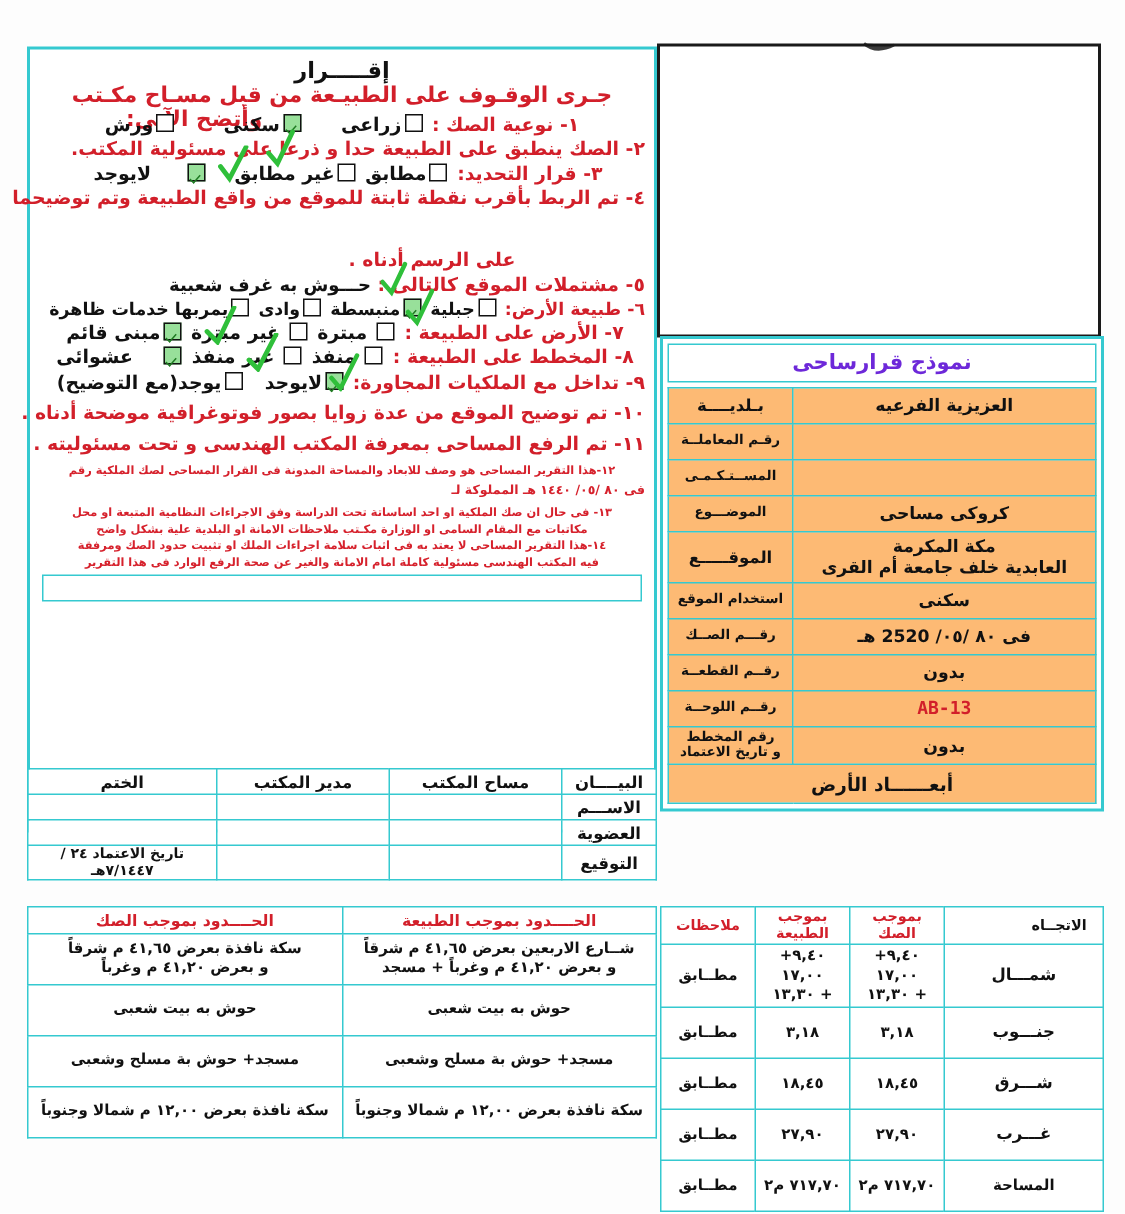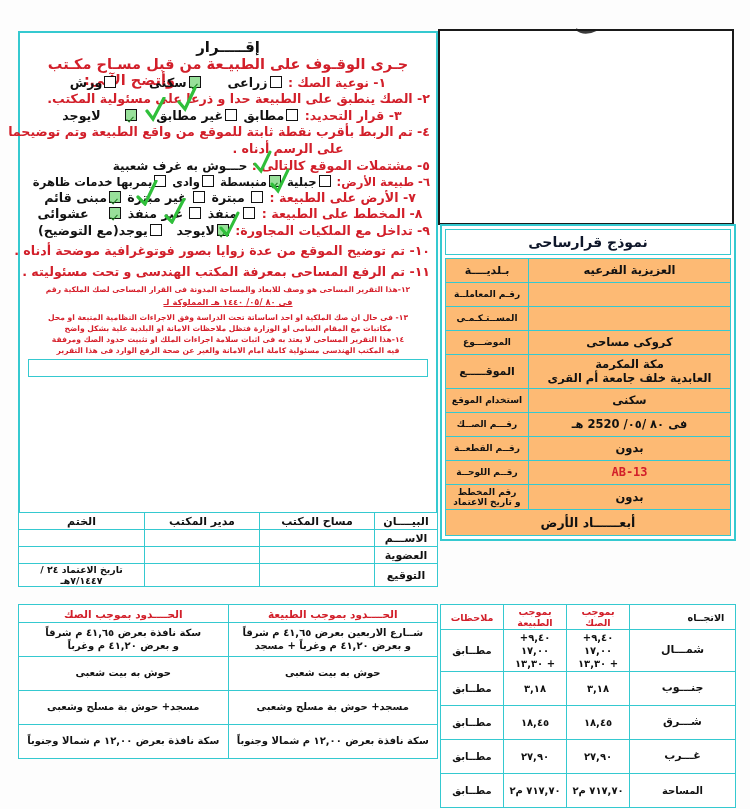--- a/index.html
+++ b/index.html
@@ -93,21 +93,21 @@
     color:#d6212c;
     font-weight:bold;
     font-size:7.6px;
     line-height:1.45;
     margin:0;
     text-align:center;
     white-space:nowrap;
   }
   .fine2{
     color:#d6212c;font-weight:bold;
-    font-size:8.4px;text-align:center;margin:2px 0 0 0;text-decoration:underline;
+    font-size:8.4px;text-align:right;margin:2px 0 0 0;
   }
   .blank-strip{
     border:1.5px solid #35c9d0;
     height:16px;margin:3px 2px 0 2px;background:#fff;
   }
 
   
   #sigtable{
     position:absolute;left:18px;top:512px;width:420px;
     border-collapse:collapse;
@@ -157,21 +157,21 @@
   }
 
   
   #infowrap{
     position:absolute;right:14px;top:224px;width:296px;
     border:2px solid #35c9d0;background:#fff;
     box-sizing:border-box;padding:3px;
   }
   #infohdr{
     border:1.6px solid #35c9d0;
-    text-align:center;font-size:14px;font-weight:bold;color:#0f172a;
+    text-align:center;font-size:14px;font-weight:bold;color:#6d28d9;
     padding:4px 0;letter-spacing:1px;
   }
   #infotable{
     width:100%;border-collapse:collapse;table-layout:fixed;
     margin-top:3px;
   }
   #infotable td{
     border:1.6px solid #35c9d0;
     font-weight:bold;color:#111;
     padding:2px 3px;
@@ -258,21 +258,21 @@
         <svg viewBox="0 0 22 26">
             <path d="M3 14 L9 22 L20 1" stroke="#2fbf3a" stroke-width="3.2" fill="none" stroke-linecap="round"></path>
           </svg>
       </span>
     </div>
 
     <div class="item">
       <span>٤-</span>
       <span>تم الربط بأقرب نقطة ثابتة للموقع من واقع الطبيعة وتم توضيحما</span>
     </div>
-    <div class="item" style="text-align:center;padding-left:120px;">
+    <div class="item" style="text-align:center;padding-left:120px;margin-top:24px;">
       <span>على الرسم أدناه .</span>
     </div>
 
     <div class="item">
       <span>٥-</span>
       <span>مشتملات الموقع كالتالى :</span>
       <span class="b" style="font-size:12px;">حـــوش به غرف شعبية</span>
       <span class="tick" style="left:225px;top:-9px;">
         <svg viewBox="0 0 22 26">
             <path d="M4 15 L10 22 L19 3" stroke="#2fbf3a" stroke-width="3" fill="none" stroke-linecap="round"></path>
@@ -345,21 +345,21 @@
     </div>
 
     <div class="item" style="margin-top:5px;">
       <span>١١-</span>
       <span>تم الرفع المساحى بمعرفة المكتب الهندسى و تحت مسئوليته .</span>
     </div>
 
     <div class="fine" style="margin-top:3px;">١٢-هذا التقرير المساحى هو وصف للابعاد والمساحة المدونة فى القرار المساحى لصك الملكية رقم</div>
     <div class="fine2">فى ٨٠ /٠٥/ ١٤٤٠ هـ المملوكة لـ</div>
     <div class="fine" style="margin-top:5px;">١٣- فى حال ان صك الملكية او احد اساساتة تحت الدراسة وفق الاجراءات النظامية المتبعة او محل</div>
-    <div class="fine">مكاتبات مع المقام السامى او الوزارة فتظل ملاحظات الامانة او البلدية علية بشكل واضح</div>
+    <div class="fine">مكاتبات مع المقام السامى او الوزارة مكـتب ملاحظات الامانة او البلدية علية بشكل واضح</div>
     <div class="fine">١٤-هذا التقرير المساحى لا يعتد به فى اثبات سلامة اجراءات الملك او تثبيت حدود الصك ومرفقة</div>
     <div class="fine">فيه المكتب الهندسى مسئولية كاملة امام الامانة والغير عن صحة الرفع الوارد فى هذا التقرير</div>
 
     <div class="blank-strip"></div>
   </div>
 
   <table id="sigtable">
     <tbody>
         <tr>
       <td class="lbl">البيــــان</td>

